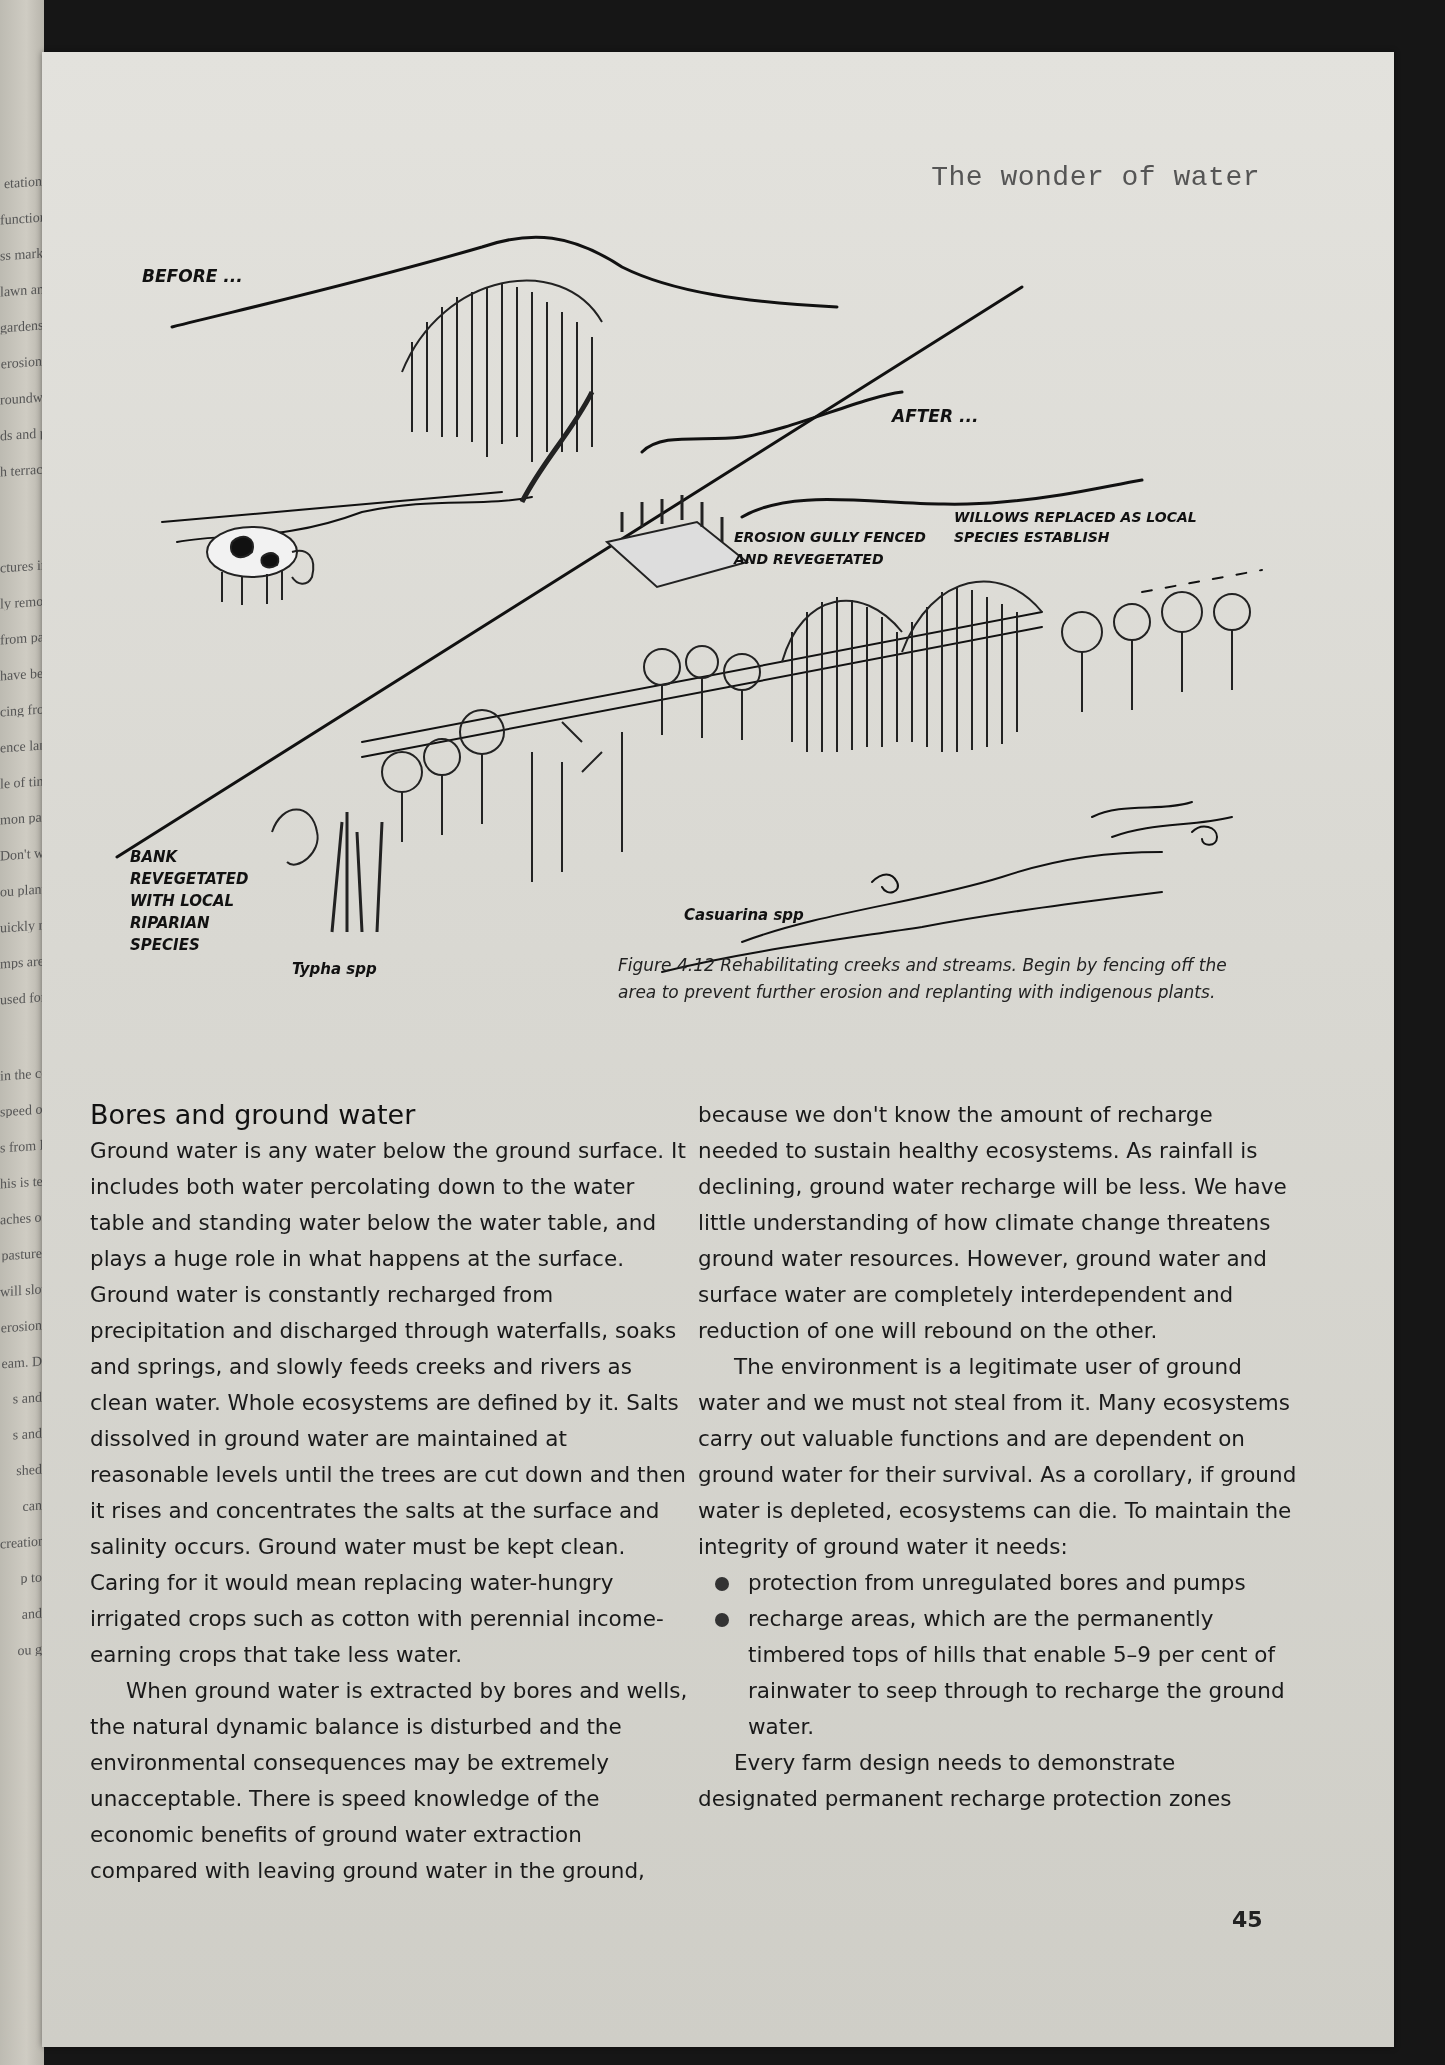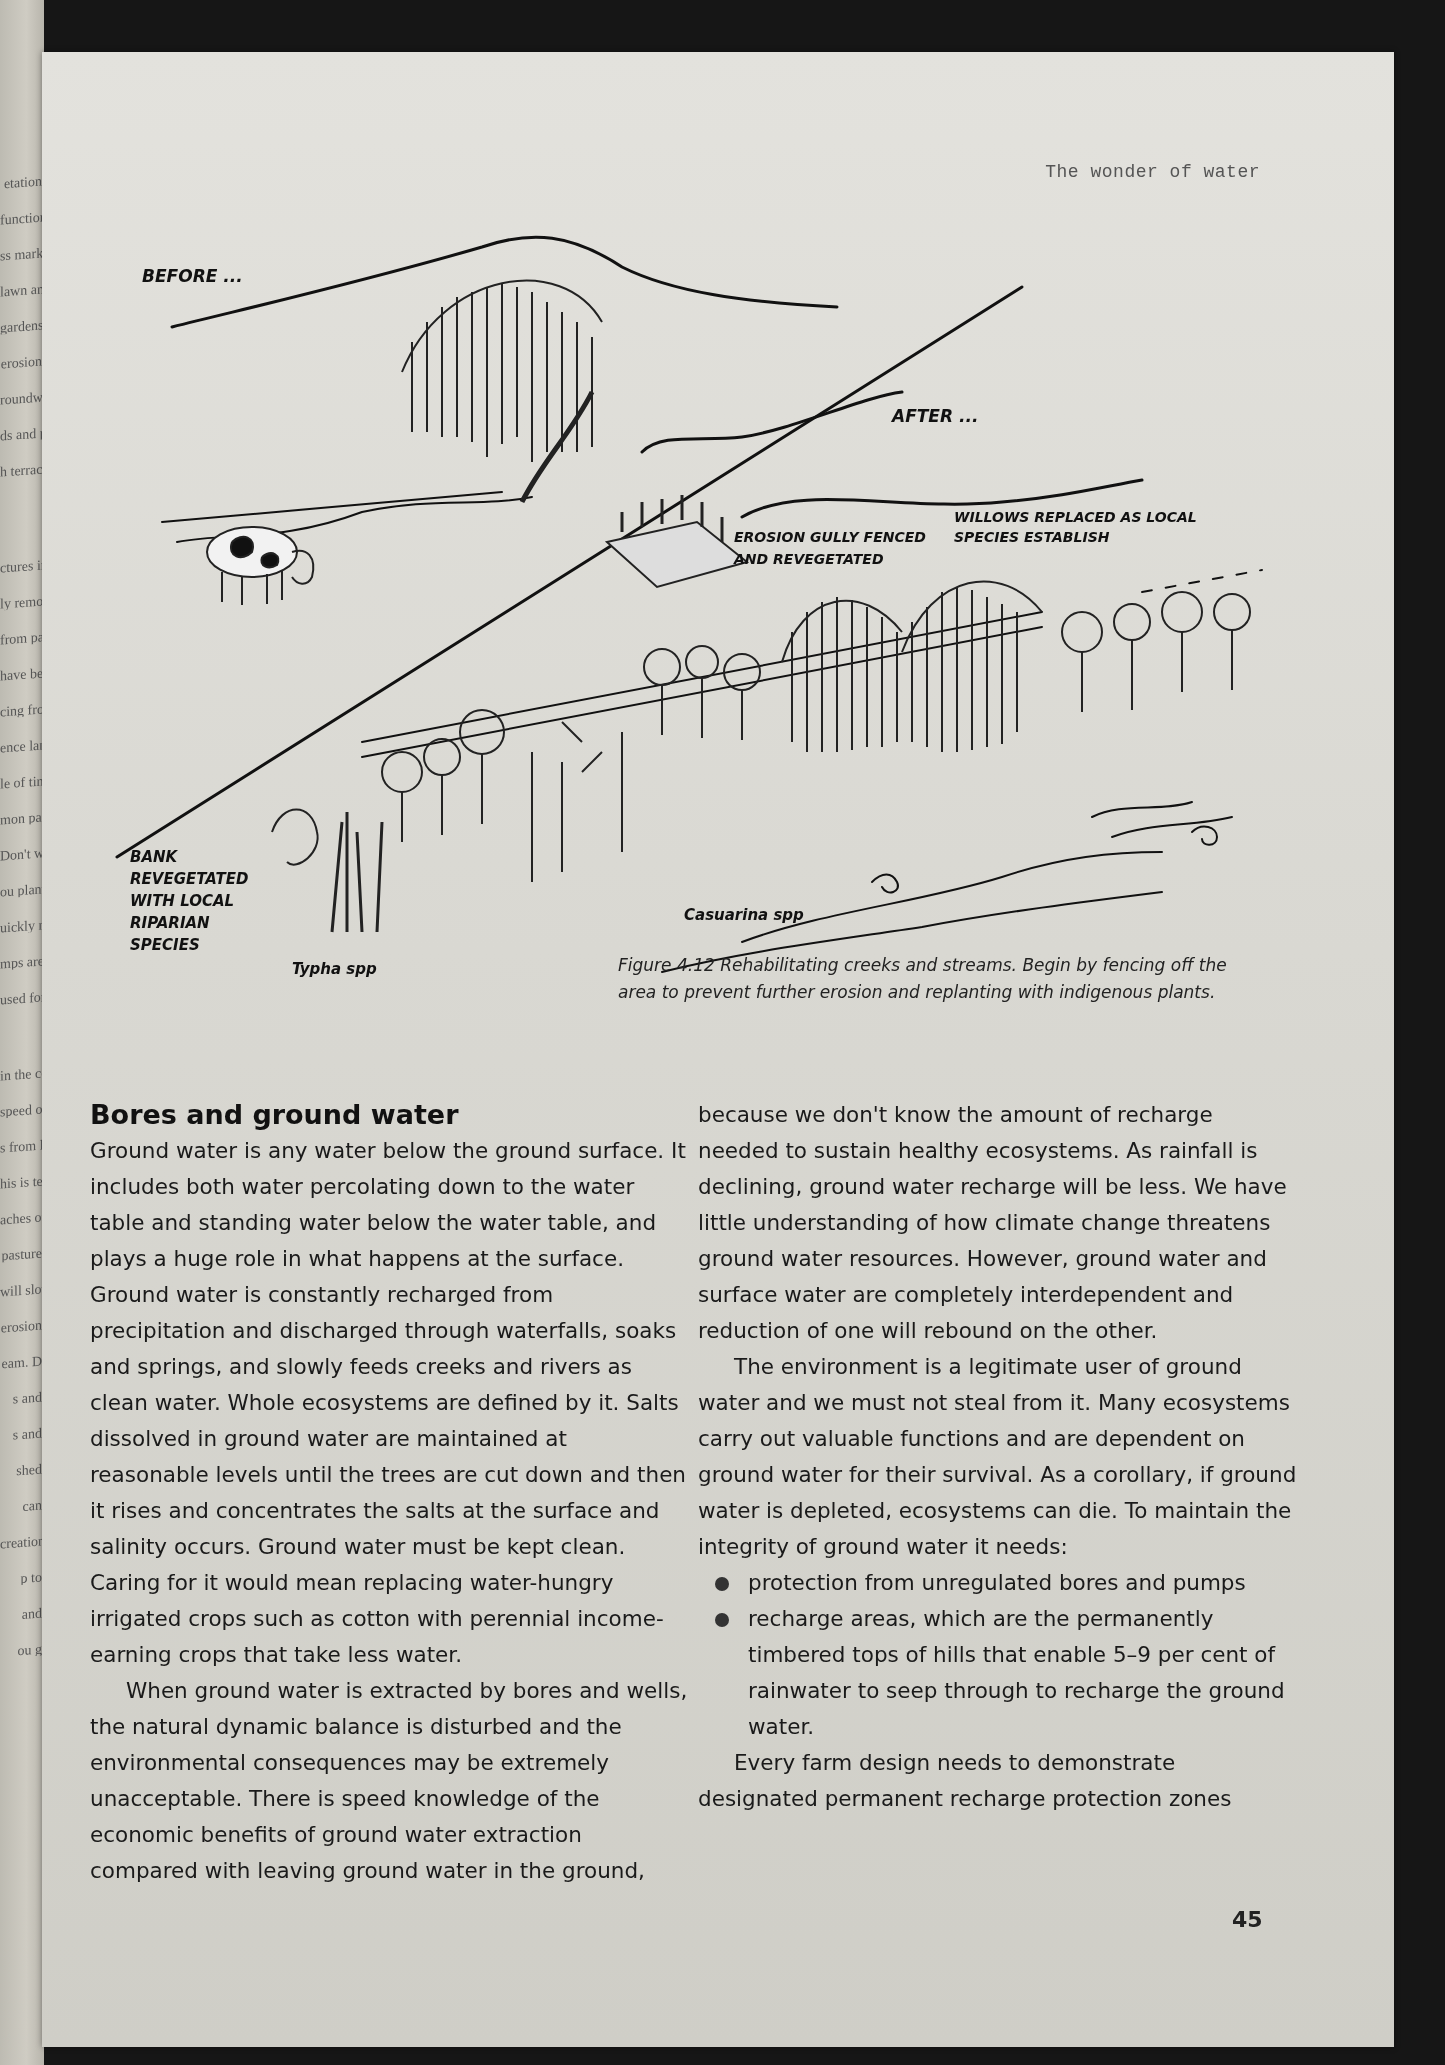--- a/index.html
+++ b/index.html
@@ -17,36 +17,36 @@
   }
 
   .page {
     position: absolute; left: 42px; top: 52px; width: 1352px; height: 1995px;
     background: linear-gradient(180deg, #e3e2dd 0%, #d9d8d2 45%, #cfcec7 100%);
     box-shadow: 0 0 6px rgba(0,0,0,0.4);
   }
 
   .running-head {
     position: absolute; top: 110px; right: 134px;
-    font-family: "Liberation Mono", monospace; font-size: 18px; color: #555; letter-spacing: 0.5px;
+    font-family: "Liberation Mono", monospace; font-size: 28px; color: #555; letter-spacing: 0.5px;
   }
 
   .figure { position: absolute; left: 60px; top: 160px; width: 1230px; height: 790px; font-style: italic; }
   .figure svg { width: 100%; height: 100%; }
   .hand { font-family: "DejaVu Sans", sans-serif; font-weight: bold; fill: #111; }
 
   .caption {
     position: absolute; left: 576px; top: 900px; width: 680px;
     font-family: "DejaVu Sans", sans-serif; font-style: italic; font-size: 17px; line-height: 27px; color: #222;
   }
 
   .col { position: absolute; top: 1045px; font-family: "DejaVu Sans", sans-serif; font-size: 21.5px; line-height: 36px; color: #1a1a1a; }
   .col-left { left: 48px; width: 600px; }
   .col-right { left: 656px; width: 600px; }
-  .heading { font-size: 27px; font-weight: bold; line-height: 36px; color: #111; margin-bottom: 0; }
+  .heading { font-size: 27px; font-weight: normal; line-height: 36px; color: #111; margin-bottom: 0; }
   .para { text-align: left; }
   .indent { text-indent: 36px; }
   .bullets { list-style: none; margin-left: 50px; }
   .bullets li { position: relative; }
   .bullets li::before {
     content: ""; position: absolute; left: -33px; top: 12px; width: 14px; height: 14px;
     border-radius: 50%; background: #333;
   }
 
   .page-number {

